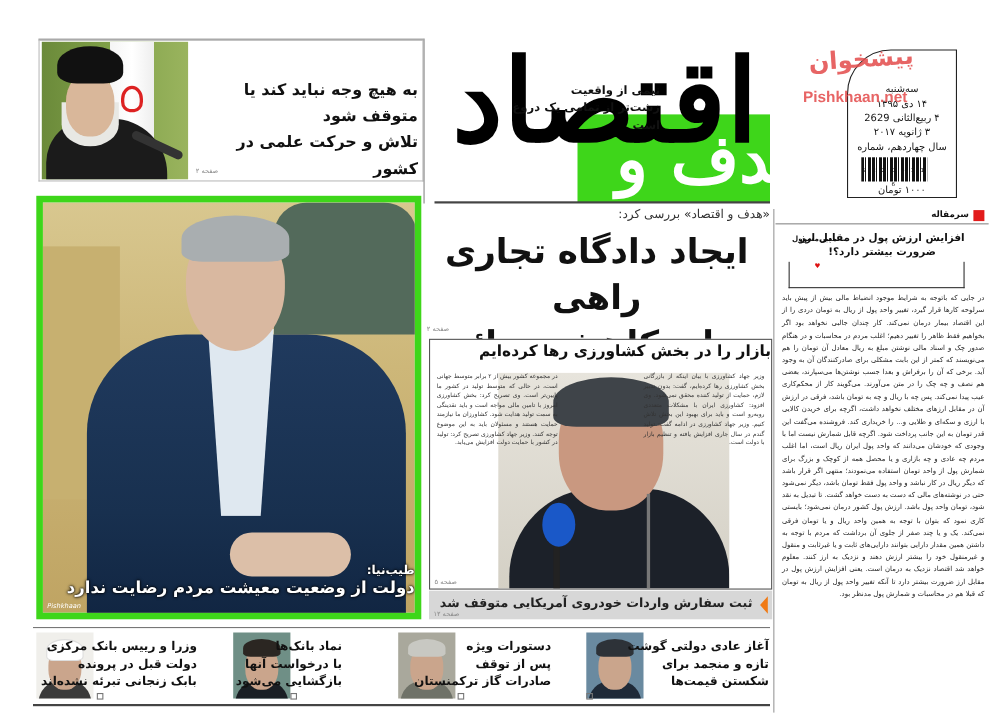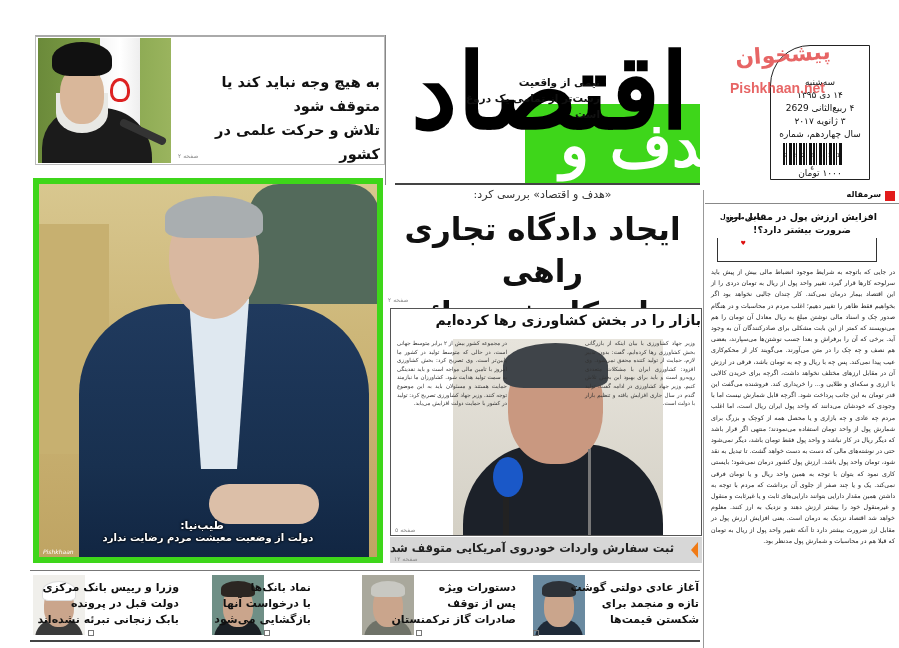--- a/index.html
+++ b/index.html
@@ -38,47 +38,47 @@
 
   
   .main-photo { left: 33px; top: 178px; width: 350px; height: 385px; border: 6px solid #3ed61a; background: linear-gradient(180deg, #d8c78f 0%, #cdb779 40%, #bfa463 100%); overflow: hidden; }
   .mp-bg-person { position: absolute; left: 210px; top: 0; width: 130px; height: 120px; background: #536a5b; border-radius: 30px 30px 0 0; }
   .mp-chair-l { position: absolute; left: 0; top: 40px; width: 70px; height: 230px; background: #c7b070; }
   .mp-suit { position: absolute; left: 40px; top: 120px; width: 290px; height: 270px; background: linear-gradient(180deg, #203a5e 0%, #18304f 60%, #102440 100%); border-radius: 90px 90px 0 0; }
   .mp-shirt { position: absolute; left: 150px; top: 115px; width: 60px; height: 170px; background: #dfe8f0; clip-path: polygon(0 0, 100% 0, 80% 100%, 20% 100%); }
   .mp-head { position: absolute; left: 130px; top: 20px; width: 90px; height: 115px; background: #d9b8a0; border-radius: 45% 45% 50% 50%; }
   .mp-hair { position: absolute; left: 126px; top: 12px; width: 98px; height: 42px; background: #a9aeb0; border-radius: 50% 50% 20% 20%; }
   .mp-hands { position: absolute; left: 170px; top: 300px; width: 110px; height: 40px; background: #dcbfa8; border-radius: 20px; }
-  .mp-caption { position: absolute; left: 0; right: 12px; bottom: 14px; text-align: center; color: #fff; text-shadow: 0 0 3px #000, 0 0 2px #000; font-weight: bold; }
+  .mp-caption { position: absolute; left: 0; right: 0; bottom: 14px; color: #fff; text-shadow: 0 0 3px #000, 0 0 2px #000; font-weight: bold; }
   .mp-caption .kicker { font-size: 11px; display: block; margin-right: 0; }
-  .mp-caption .title { font-size: 10px; display: block; padding-left: 12px; }
+  .mp-caption .title { font-size: 15px; display: block; padding-left: 12px; }
   .mp-credit { position: absolute; left: 4px; bottom: 2px; font-size: 6px; color: #fff; direction: ltr; font-style: italic; }
 
   
-  .lead-kicker { left: 385px; top: 188px; width: 315px; text-align: center; font-size: 11px; color: #333; }
+  .lead-kicker { left: 385px; top: 188px; width: 315px; text-align: right; font-size: 11px; color: #333; }
   .lead-title { left: 385px; top: 208px; width: 315px; text-align: center; font-weight: bold; font-size: 31px; line-height: 42px; letter-spacing: -1px; }
   .lead-page-ref { left: 388px; top: 296px; }
 
   .agri-box { left: 390px; top: 308px; width: 312px; height: 228px; border: 1px solid #555; background: #fff; overflow: hidden; }
   .agri-title { position: absolute; left: 0; right: 0; top: 3px; text-align: right; font-weight: bold; font-size: 14px; }
   .agri-photo { position: absolute; left: 62px; top: 30px; width: 210px; height: 196px; background: linear-gradient(180deg, #e7e4dc 0%, #d4d0c5 100%); overflow: hidden; }
   .agri-photo .head { position: absolute; left: 55px; top: 10px; width: 95px; height: 115px; background: #c99880; border-radius: 45%; }
   .agri-photo .hair { position: absolute; left: 50px; top: 4px; width: 105px; height: 45px; background: #3f4449; border-radius: 50% 50% 20% 20%; }
   .agri-photo .suit { position: absolute; left: 10px; top: 105px; width: 200px; height: 100px; background: #1c2129; border-radius: 80px 80px 0 0; }
   .agri-photo .mic-body { position: absolute; left: 40px; top: 118px; width: 30px; height: 40px; background: #1a58c8; border-radius: 50%; }
   .agri-photo .mic-stand { position: absolute; left: 50px; top: 150px; width: 6px; height: 50px; background: #222; }
   .agri-photo .mic2 { position: absolute; left: 135px; top: 110px; width: 3px; height: 90px; background: #777; }
   .agri-col { position: absolute; top: 30px; font-size: 5.5px; line-height: 8.6px; color: #333; text-align: justify; }
   .agri-col.right { right: 6px; width: 110px; }
   .agri-col.left { left: 6px; width: 110px; }
   .agri-page-ref { position: absolute; left: 4px; bottom: 2px; }
 
   .us-cars { left: 390px; top: 537px; width: 312px; height: 26px; background: #d7d7d7; }
   .us-cars .arrow { position: absolute; right: 4px; top: 5px; width: 0; height: 0; border-top: 8px solid transparent; border-bottom: 8px solid transparent; border-right: 7px solid #f07a15; }
-  .us-cars .text { position: absolute; right: 28px; top: 4px; font-size: 11.5px; font-weight: bold; color: #222; white-space: nowrap; }
+  .us-cars .text { position: absolute; right: 18px; top: 4px; font-size: 11.5px; font-weight: bold; color: #222; white-space: nowrap; }
   .us-cars .page-ref { position: absolute; left: 4px; bottom: 1px; }
 
   
   .edit-col { left: 705px; top: 190px; width: 194px; height: 458px; background: #fff; overflow: hidden; }
   .edit-header { position: absolute; right: 0; top: 0; width: 218px; height: 14px; border-bottom: 1px solid #888; text-align: right; }
   .edit-header .mark { position: absolute; right: 4px; top: 1px; width: 10px; height: 10px; background: #e21b1b; }
   .edit-header .label { position: absolute; right: 18px; top: 0; font-size: 8px; font-weight: bold; }
   .edit-title { position: absolute; left: 10px; right: 10px; top: 20px; text-align: center; font-weight: bold; font-size: 9.5px; line-height: 13px; }
   .edit-author-box { position: absolute; left: 12px; top: 48px; width: 160px; height: 24px; border-left: 1px solid #333; border-bottom: 1px solid #333; border-right: 1px solid #333; }
   .edit-author-box .heart { position: absolute; right: 130px; top: 1px; font-size: 6px; color: #d11; }
@@ -212,21 +212,21 @@
   <div>تازه و منجمد برای</div>
   <div>شکستن قیمت‌ها</div>
 </div>
 <div class="brief-mark" style="left:533px;"></div>
 
 <div class="thumb" style="left:362px; background:#a9a89c;">
   <div class="t-body" style="background:#6f7268;"></div>
   <div class="t-face"></div>
   <div class="t-hair" style="background:#c8c8c2;"></div>
 </div>
-<div class="brief" style="right:383px;">
+<div class="brief" style="right:398px;">
   <div>دستورات ویژه</div>
   <div>پس از توقف</div>
   <div>صادرات گاز ترکمنستان</div>
 </div>
 <div class="brief-mark" style="left:416px;"></div>
 
 <div class="thumb" style="left:212px; background:#6f8f86;">
   <div class="t-body" style="background:#1a1f24;"></div>
   <div class="t-face"></div>
   <div class="t-hair" style="background:#2b2622;"></div>

